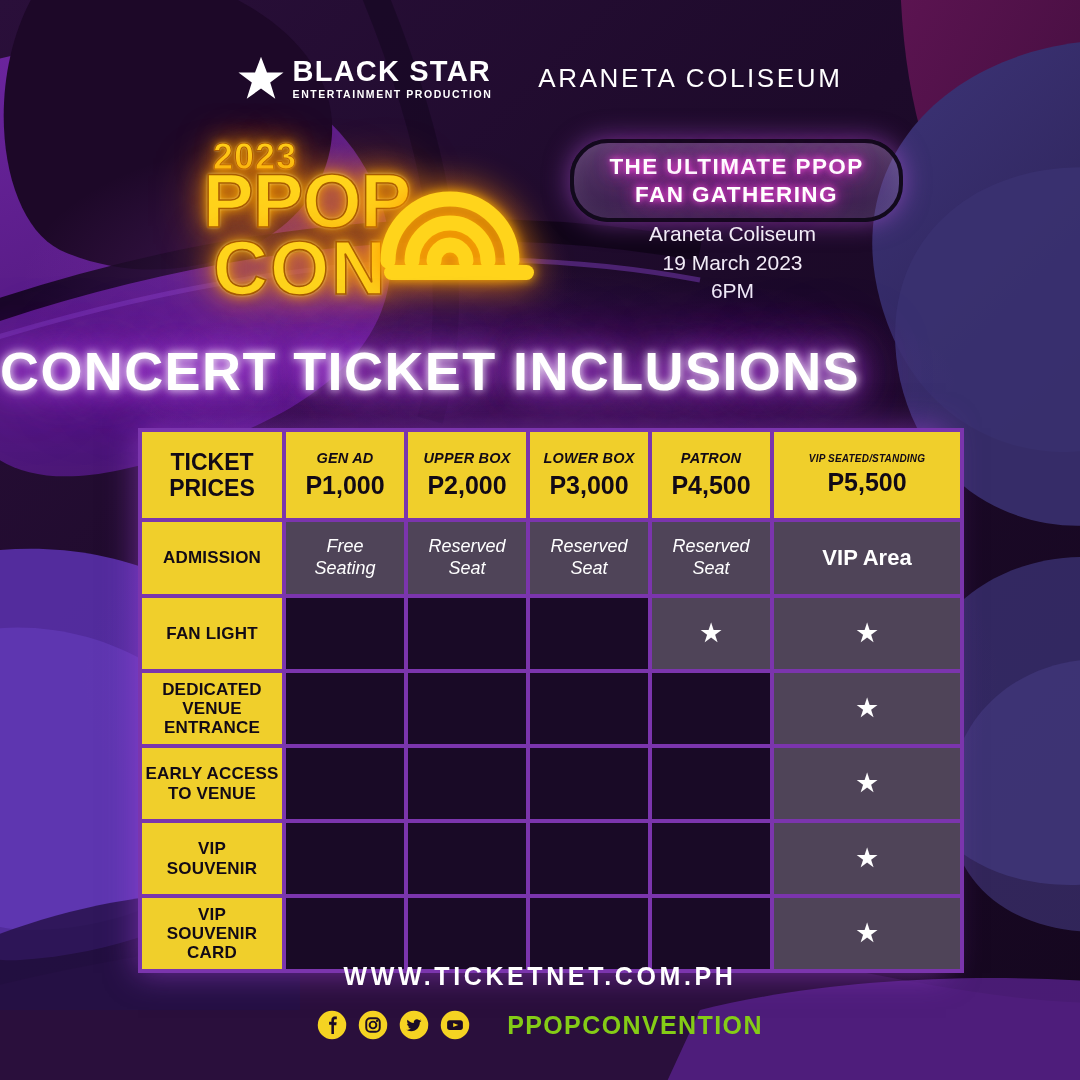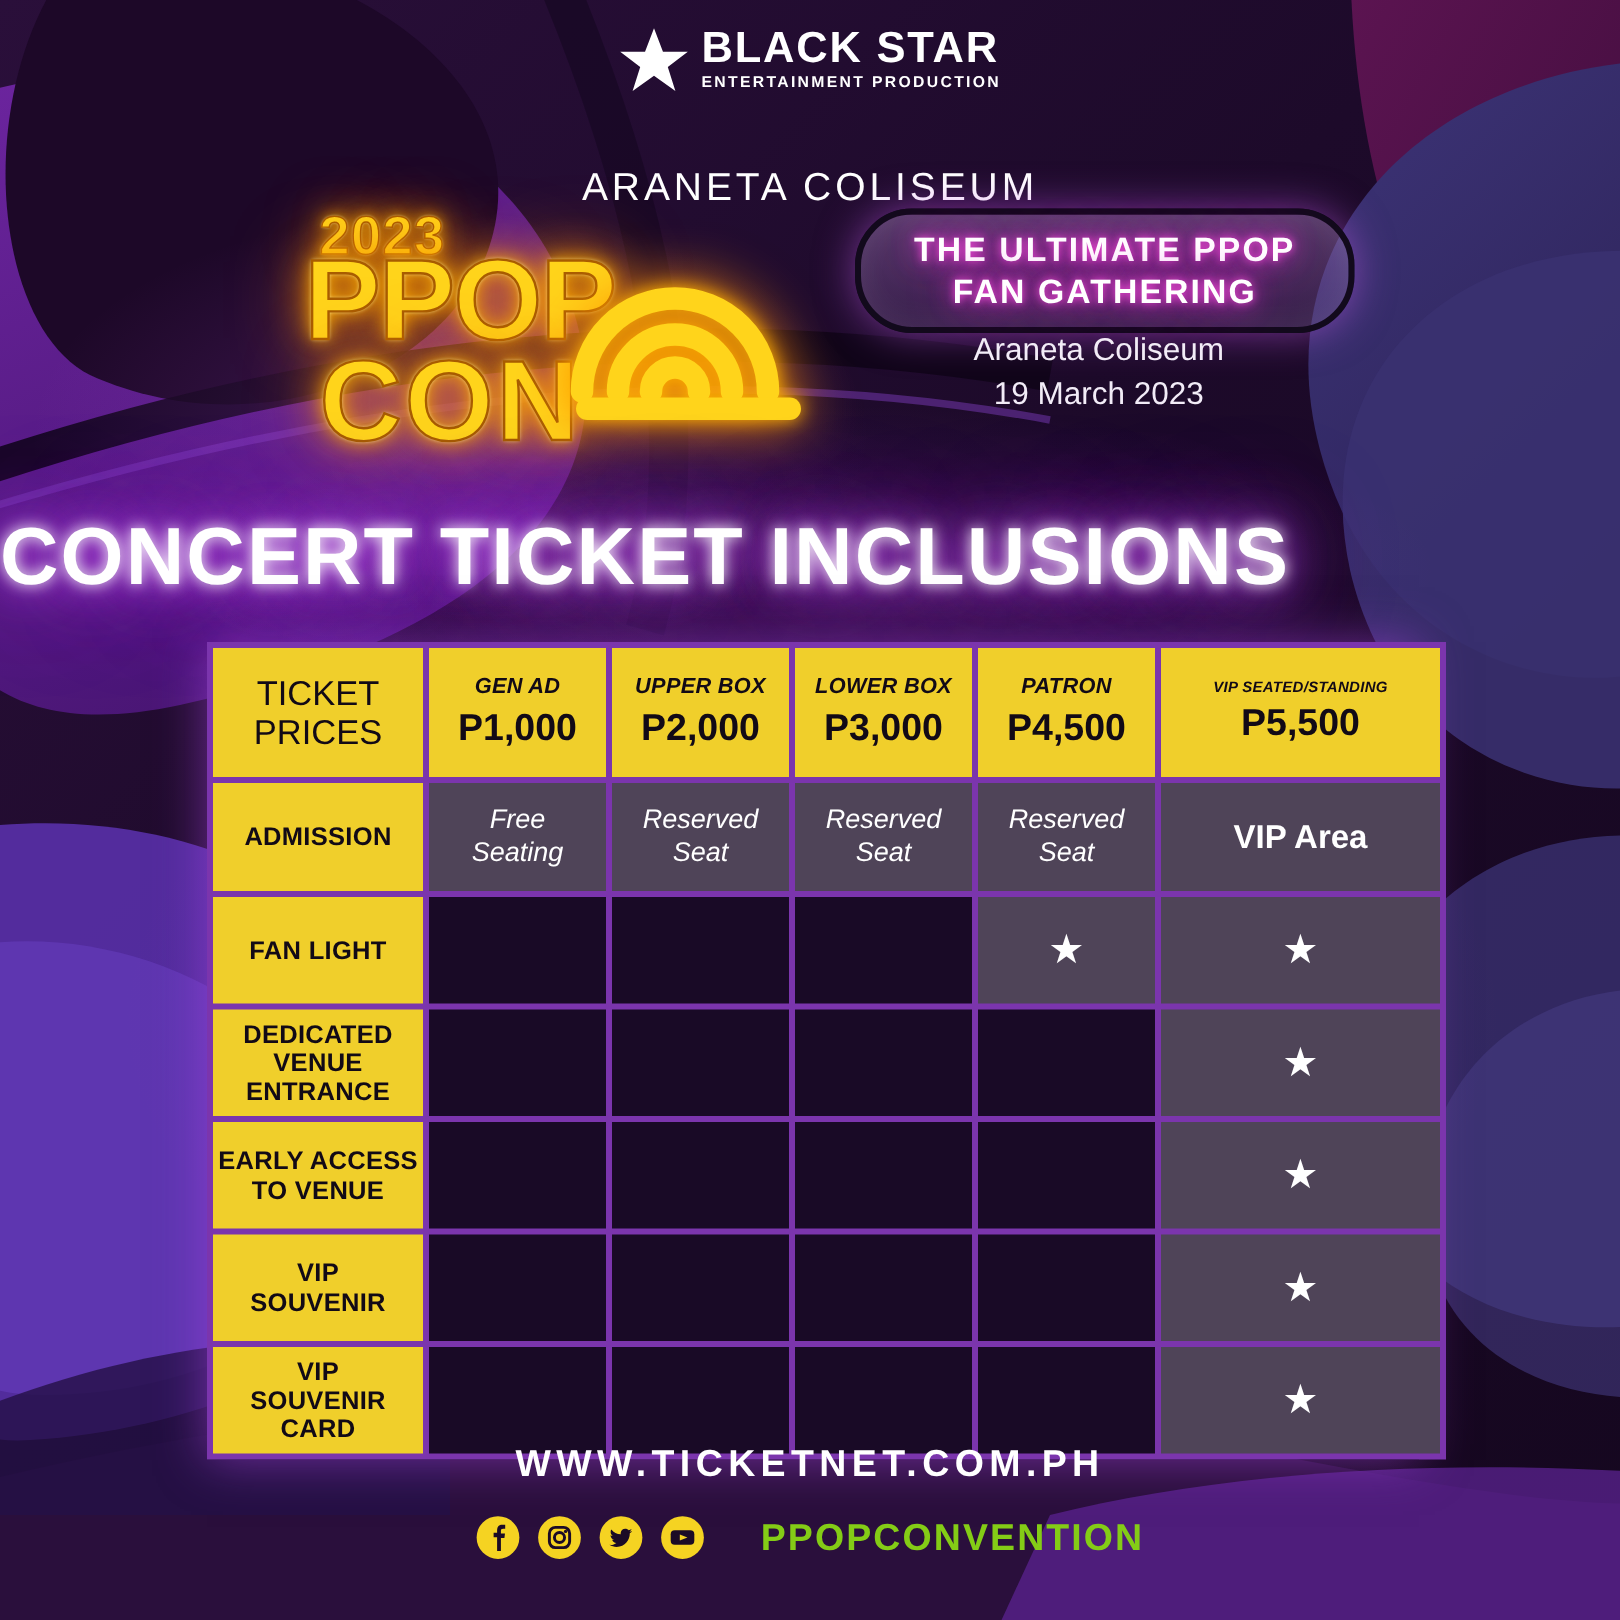--- a/index.html
+++ b/index.html
@@ -9,21 +9,21 @@
     background:#190a23;
   }
   #poster{position:relative;width:1080px;height:1080px;overflow:hidden;background:#1b0b26;}
 
   
   .bg{position:absolute;inset:0;overflow:hidden;}
   .bg svg{position:absolute;inset:0;}
 
   
   .topbar{position:absolute;top:48px;left:0;width:1080px;height:60px;
-          display:flex;justify-content:center;align-items:center;gap:46px;flex-direction:column;}
+          display:flex;justify-content:center;align-items:center;gap:46px;}
   .bs-logo{display:flex;align-items:center;gap:9px;}
   .bs-star{width:46px;height:46px;display:block;}
   .bs-text{display:flex;flex-direction:column;line-height:1;}
   .bs-main{font-size:29px;font-weight:bold;color:#fff;letter-spacing:1.2px;
            font-family:"Liberation Sans", sans-serif;}
   .bs-sub{font-size:10.5px;font-weight:bold;color:#fff;letter-spacing:1.55px;margin-top:3px;}
   .araneta{font-size:26px;color:#fff;letter-spacing:2.6px;
            font-family:"Liberation Sans", sans-serif;font-weight:400;}
 
   
@@ -64,21 +64,21 @@
      box-shadow:0 0 30px rgba(170,70,225,.55);}
   table{border-collapse:separate;border-spacing:4px;width:808px;
         background:#7b35ad;table-layout:fixed;}
   td{padding:0;vertical-align:middle;text-align:center;}
   .col-lbl{width:140px;}
   .col-c{width:118px;}
   .col-vip{width:186px;}
 
   td.lbl{background:#f0cf2b;color:#120a16;font-weight:bold;
      font-size:17px;line-height:1.12;letter-spacing:.2px;}
-  td.hdr-lbl{background:#f0cf2b;color:#120a16;font-weight:normal;font-size:23px;line-height:1.15;}
+  td.hdr-lbl{background:#f0cf2b;color:#120a16;font-weight:bold;font-size:23px;line-height:1.15;}
   td.hdr{background:#f0cf2b;color:#120a16;padding:7px 2px;}
   .hdr-cat{font-size:14.5px;font-style:italic;font-weight:bold;letter-spacing:.2px;
            line-height:1.2;white-space:nowrap;}
   .hdr-cat.small{font-size:10px;}
   .hdr-price{font-size:25px;font-weight:bold;line-height:1.2;margin-top:2px;}
 
   td.dim{background:#4f4458;color:#fff;font-style:italic;font-size:18px;line-height:1.2;}
   td.dim.plain{font-style:normal;font-weight:bold;font-size:22px;}
   td.empty{background:#190a26;}
   td.star{background:#4f4458;color:#fff;font-size:27px;line-height:1;}
@@ -186,20 +186,21 @@
     </svg>
   </div>
 
   <div class="badge">
     <div class="badge-l1">THE ULTIMATE PPOP</div>
     <div class="badge-l2">FAN GATHERING</div>
   </div>
   <div class="evinfo">
     <div>Araneta Coliseum</div>
     <div>19 March 2023</div>
+    <div>6PM</div>
   </div>
 
   <div class="maintitle">CONCERT TICKET INCLUSIONS</div>
 
   <div class="tablewrap">
     <table>
       <colgroup>
         <col class="col-lbl">
           <col class="col-c">
           <col class="col-c">

